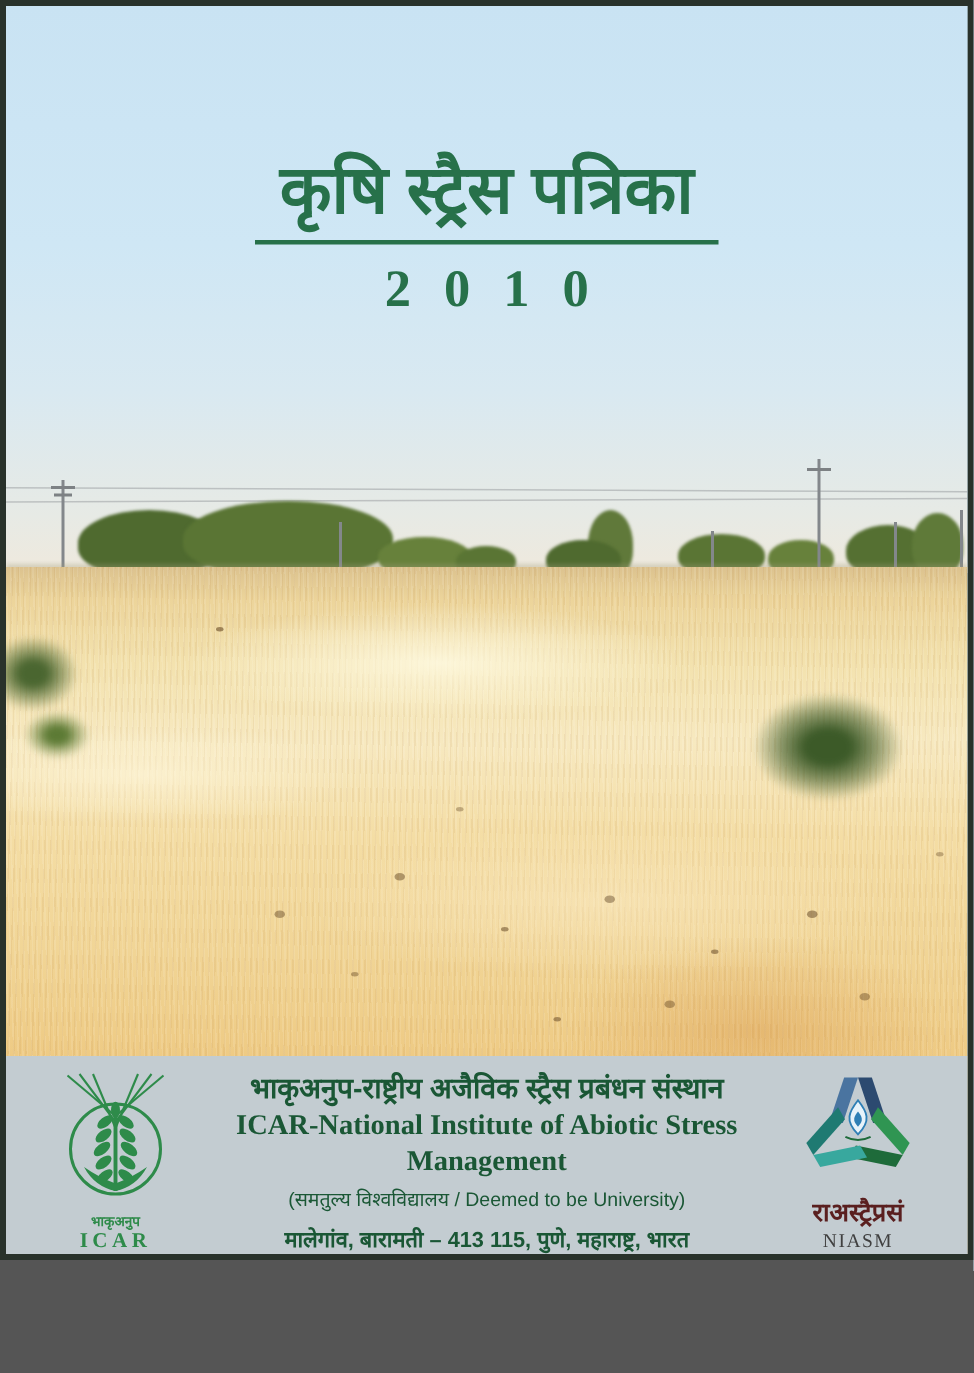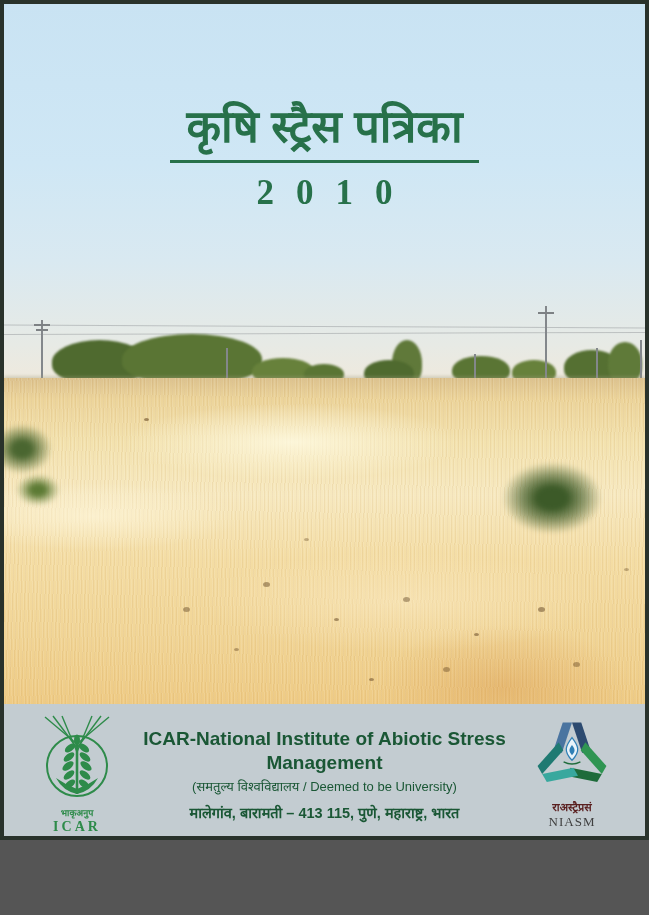--- a/index.html
+++ b/index.html
@@ -95,37 +95,37 @@
     background:#c3ccd1;z-index:4;
   }
   .band-row{
     display:flex;align-items:center;
     padding:10px 14px 0 14px;
   }
   .logo-col{width:118px;flex:0 0 auto;text-align:center;}
   .band-text{flex:1;text-align:center;color:#1a5735;}
   .org-hindi{font-size:19px;font-weight:bold;line-height:1.25;}
   .org-english{
-    font-family:Liberation Sans, sans-serif;
+    font-family:Liberation Serif, serif;
     font-size:19px;font-weight:bold;line-height:1.25;
   }
   .deemed{font-size:13px;margin-top:3px;}
   .addr-hindi{font-size:14.5px;font-weight:bold;margin-top:7px;}
   .addr-english{font-size:13.5px;font-weight:bold;margin-top:1px;}
   .iso-line{
     position:absolute;left:0;bottom:5px;width:100%;
     text-align:center;
     font-size:13px;font-weight:bold;color:#1d5737;margin-left:44px;
   }
   .icar-hindi{font-size:9px;font-weight:bold;color:#2e8b4a;margin-top:-4px;}
   .icar-en{
     font-family:"Liberation Serif", serif;
     font-size:14px;font-weight:bold;color:#2e8b4a;letter-spacing:3px;
   }
-  .niasm-hindi{font-size:11px;font-weight:bold;color:#5a1f1f;margin-top:2px;}
+  .niasm-hindi{font-size:17px;font-weight:bold;color:#5a1f1f;margin-top:2px;}
   .niasm-en{
     font-family:"Liberation Serif", serif;
     font-size:13px;font-weight:normal;color:#404040;letter-spacing:1px;
   }
 </style>
 </head>
 <body>
 
 <div class="page">
 
@@ -199,20 +199,21 @@
             <ellipse cx="51" cy="70" rx="6" ry="3.2" transform="rotate(38 51 70)"></ellipse>
             <path d="M44,80 Q30,77 23,64 Q33,71 44,75 Z"></path>
             <path d="M44,80 Q58,77 65,64 Q55,71 44,75 Z"></path>
           </g>
         </svg>
         <div class="icar-hindi">भाकृअनुप</div>
         <div class="icar-en">ICAR</div>
       </div>
 
       <div class="band-text">
+        <div class="org-hindi">भाकृअनुप-राष्ट्रीय अजैविक स्ट्रैस प्रबंधन संस्थान</div>
         <div class="org-english">ICAR-National Institute of Abiotic Stress Management</div>
         <div class="deemed">(समतुल्य विश्वविद्यालय / Deemed to be University)</div>
         <div class="addr-hindi">मालेगांव, बारामती – 413 115, पुणे, महाराष्ट्र, भारत</div>
       </div>
 
       <div class="logo-col">
         <svg width="84" height="74" viewBox="0 0 100 88">
           <g>
             <polygon points="50,4 61,4 73,40 62,40" fill="#2c4a70"></polygon>
             <polygon points="50,4 39,4 27,40 38,40" fill="#4a74a0"></polygon>

